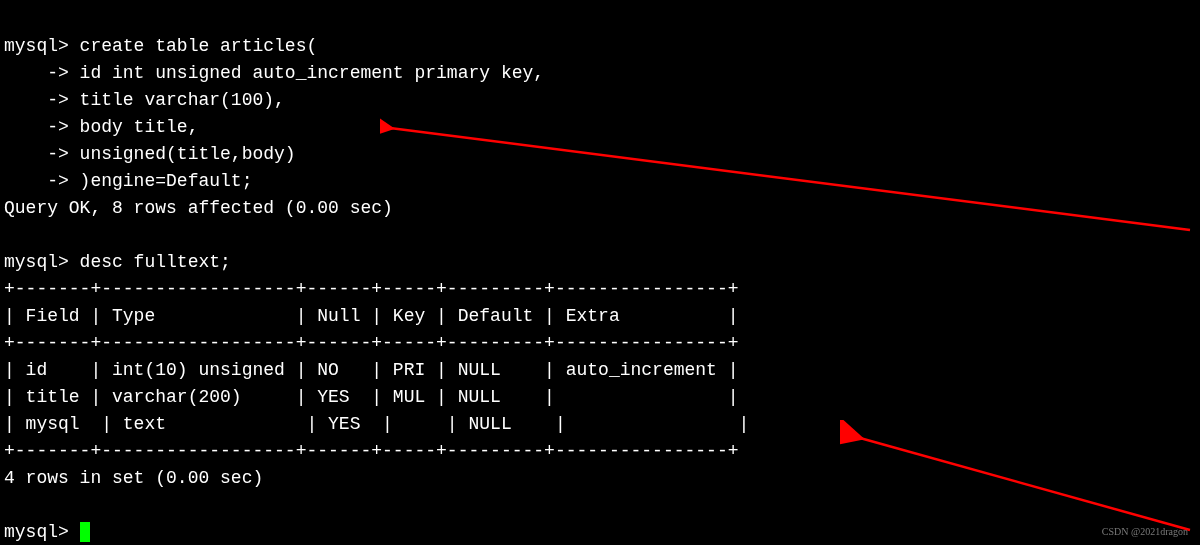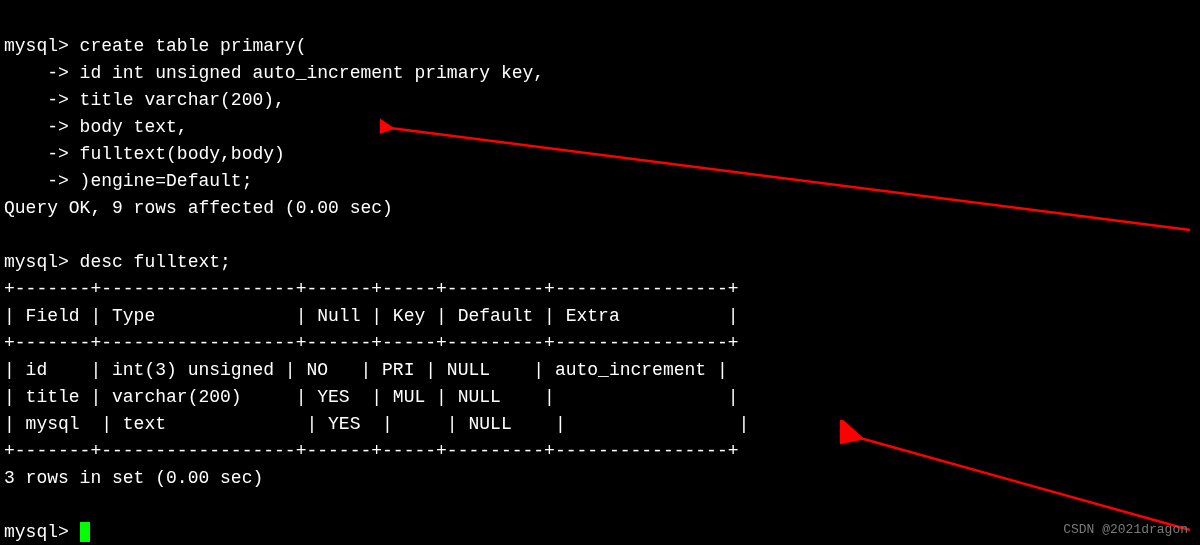--- a/index.html
+++ b/index.html
@@ -23,49 +23,49 @@
     width: 10px;
     height: 20px;
     background: #00ff00;
     vertical-align: text-bottom;
   }
   .watermark {
     position: absolute;
     bottom: 8px;
     right: 12px;
     color: #7a7a7a;
-    font-family: Liberation Mono, monospace;
-    font-size: 13px;
+    font-family: Liberation Serif, serif;
+    font-size: 10px;
   }
   .arrow {
     position: absolute;
     pointer-events: none;
   }
 </style>
 </head>
 <body>
 
 <div class="terminal">
-<span>mysql&gt;</span><span> create table primary(</span>
+<span>mysql&gt;</span><span> create table articles(</span>
 <span>    -&gt;</span><span> id int unsigned auto_increment primary key,</span>
-<span>    -&gt;</span><span> title varchar(200),</span>
-<span>    -&gt;</span><span> body text,</span>
-<span>    -&gt;</span><span> fulltext(body,body)</span>
+<span>    -&gt;</span><span> title varchar(100),</span>
+<span>    -&gt;</span><span> body title,</span>
+<span>    -&gt;</span><span> unsigned(title,body)</span>
 <span>    -&gt;</span><span> )engine=Default;</span>
-<span>Query OK, 9 rows affected (0.00 sec)</span>
+<span>Query OK, 8 rows affected (0.00 sec)</span>
 <span></span>
 <span>mysql&gt;</span><span> desc fulltext;</span>
 <span>+-------+------------------+------+-----+---------+----------------+</span>
 <span>| Field | Type             | Null | Key | Default | Extra          |</span>
 <span>+-------+------------------+------+-----+---------+----------------+</span>
-<span>| id    | int(3) unsigned | NO   | PRI | NULL    | auto_increment |</span>
+<span>| id    | int(10) unsigned | NO   | PRI | NULL    | auto_increment |</span>
 <span>| title | varchar(200)     | YES  | MUL | NULL    |                |</span>
 <span>| mysql  | text             | YES  |     | NULL    |                |</span>
 <span>+-------+------------------+------+-----+---------+----------------+</span>
-<span>3 rows in set (0.00 sec)</span>
+<span>4 rows in set (0.00 sec)</span>
 <span></span>
 <span>mysql&gt; </span><span class="cursor"></span>
 </div>
 
 <svg class="arrow" style="left:380px; top:100px; width:820px; height:140px;">
   <defs>
     <marker id="ah1" markerWidth="12" markerHeight="12" refX="2" refY="6" orient="auto">
       <path d="M12,0 L0,6 L12,12 Z" fill="#ff0000"></path>
     </marker>
   </defs>

